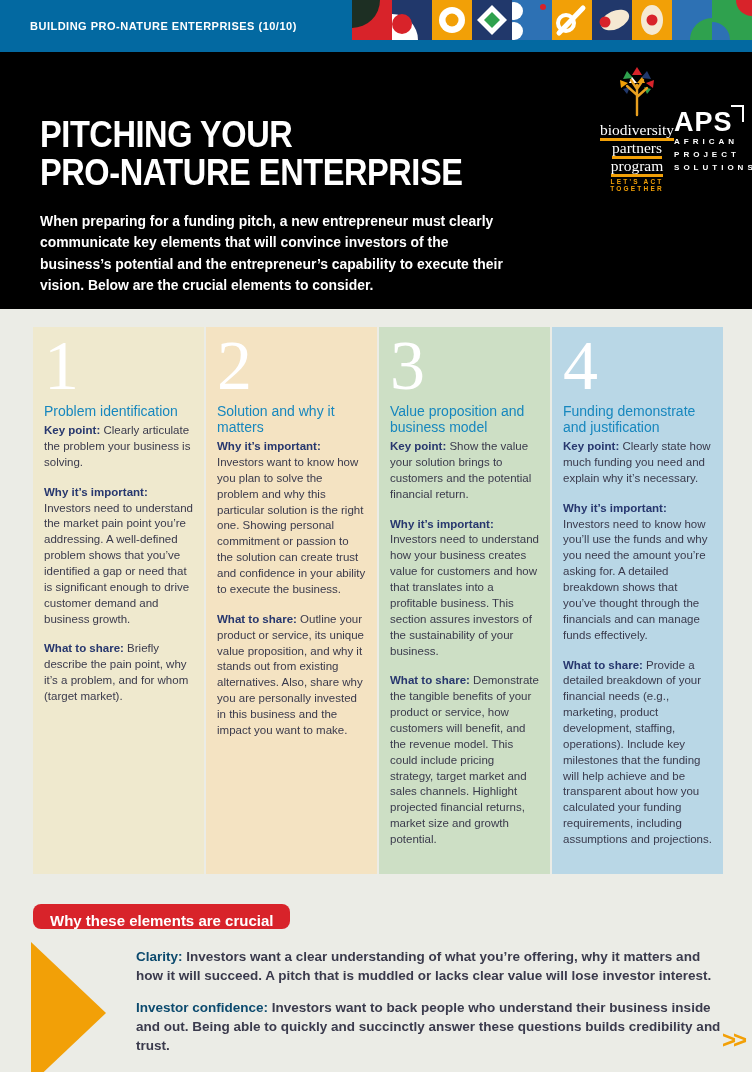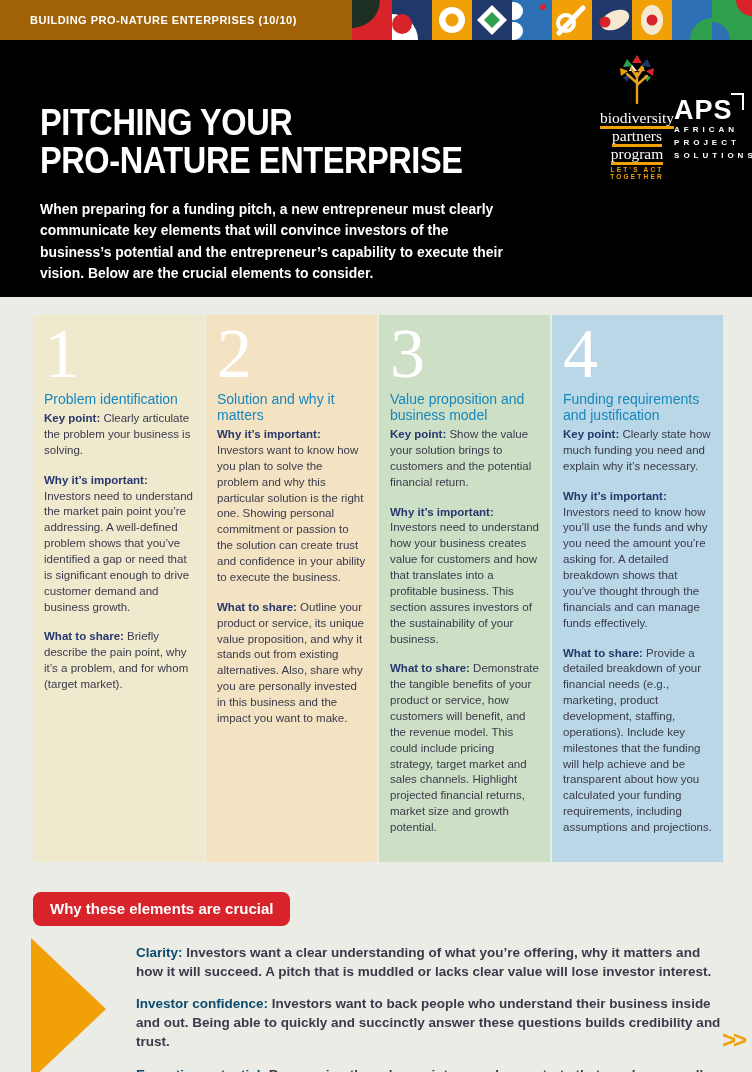--- a/index.html
+++ b/index.html
@@ -1,21 +1,21 @@
 <!DOCTYPE html>
 <html><head>
 <meta charset="utf-8">
 <style>
   * { margin:0; padding:0; box-sizing:border-box; }
   html,body { width:752px; }
   body { font-family:"Liberation Sans", sans-serif; background:#d8d8d4; }
   .page { position:relative; width:752px; height:1072px; background:#EBECE6; overflow:hidden; }
 
   
-  .topbar { position:relative; height:40px; background:#a16207; display:flex; align-items:center; }
+  .topbar { position:relative; height:52px; background:#0369a1; display:flex; align-items:center; }
   .topbar-title { color:#fff; font-size:11px; font-weight:bold; letter-spacing:.5px; padding-left:30px; }
   .pattern-strip { position:absolute; right:0; top:0; height:40px; display:flex; }
   .pattern-strip svg { display:block; }
 
   
   .hero { position:relative; height:257px; background:#000000; }
   .hero-left { padding:64px 0 0 40px; }
   .hero-title { color:#fff; font-weight:bold; font-size:37px; line-height:1.02; letter-spacing:-.5px; transform:scaleX(.88); transform-origin:left top; }
   .hero-intro { margin-top:20px; width:500px; color:#fff; font-size:14.5px; font-weight:bold; line-height:1.45; transform:scaleX(.96); transform-origin:left top; }
 
@@ -40,21 +40,21 @@
   .col2 { background:#F4E3C2; }
   .col3 { background:#CDDFC5; }
   .col4 { background:#B9D7E6; }
   .col-number { font-family:"Liberation Serif", serif; color:#fff; font-size:70px; line-height:.95; height:62px; }
   .col-heading { color:#1787BE; font-size:14px; font-weight:normal; line-height:1.15; margin:8px 0 4px; }
   .col-para { color:#3A3A4C; font-size:11.5px; line-height:1.38; margin-bottom:14px; }
   .col-para .lbl { color:#27376E; font-weight:bold; }
 
   
   .banner { display:inline-block; margin:30px 0 0 33px; background:#D8232A; color:#fff;
-            font-size:15px; font-weight:bold; padding:8px 17px 9px; border-radius:8px; }
+            font-size:15px; font-weight:bold; padding:8px 17px 0; border-radius:8px; }
 
   
   .bottom { display:flex; margin:12px 29px 0 31px; }
   .triangle { width:0; height:0; border-top:71px solid transparent; border-bottom:71px solid transparent;
               border-left:75px solid #F2A007; margin-top:0; flex:none; }
   .bottom-texts { margin-left:30px; width:588px; padding-top:5px; }
   .bottom-texts p { color:#3A3A4C; font-size:13.5px; font-weight:bold; line-height:1.42; margin-bottom:13px; }
   .bottom-texts .blbl { color:#0c4a6e; font-weight:bold; }
 
   .next { position:absolute; right:8px; bottom:18px; color:#F2A007; font-size:24px; font-weight:bold; letter-spacing:-3px; cursor:pointer; }
@@ -209,21 +209,21 @@
       <article class="col col3">
         <div class="col-number">3</div>
         <h2 class="col-heading">Value proposition and business model</h2>
         <p class="col-para"><span class="lbl">Key point:</span> <span>Show the value your solution brings to customers and the potential financial return.</span></p>
         <p class="col-para"><span class="lbl">Why it’s important:</span> <span>Investors need to understand how your business creates value for customers and how that translates into a profitable business. This section assures investors of the sustainability of your business.</span></p>
         <p class="col-para"><span class="lbl">What to share:</span> <span>Demonstrate the tangible benefits of your product or service, how customers will benefit, and the revenue model. This could include pricing strategy, target market and sales channels. Highlight projected financial returns, market size and growth potential.</span></p>
       </article>
 
       <article class="col col4">
         <div class="col-number">4</div>
-        <h2 class="col-heading">Funding requirements and justification</h2>
+        <h2 class="col-heading">Funding demonstrate and justification</h2>
         <p class="col-para"><span class="lbl">Key point:</span> <span>Clearly state how much funding you need and explain why it’s necessary.</span></p>
         <p class="col-para"><span class="lbl">Why it’s important:</span> <span>Investors need to know how you’ll use the funds and why you need the amount you’re asking for. A detailed breakdown shows that you’ve thought through the financials and can manage funds effectively.</span></p>
         <p class="col-para"><span class="lbl">What to share:</span> <span>Provide a detailed breakdown of your financial needs (e.g., marketing, product development, staffing, operations). Include key milestones that the funding will help achieve and be transparent about how you calculated your funding requirements, including assumptions and projections.</span></p>
       </article>
 
     </div>
 
     
     <div class="banner">
       <span>Why these elements are crucial</span>

